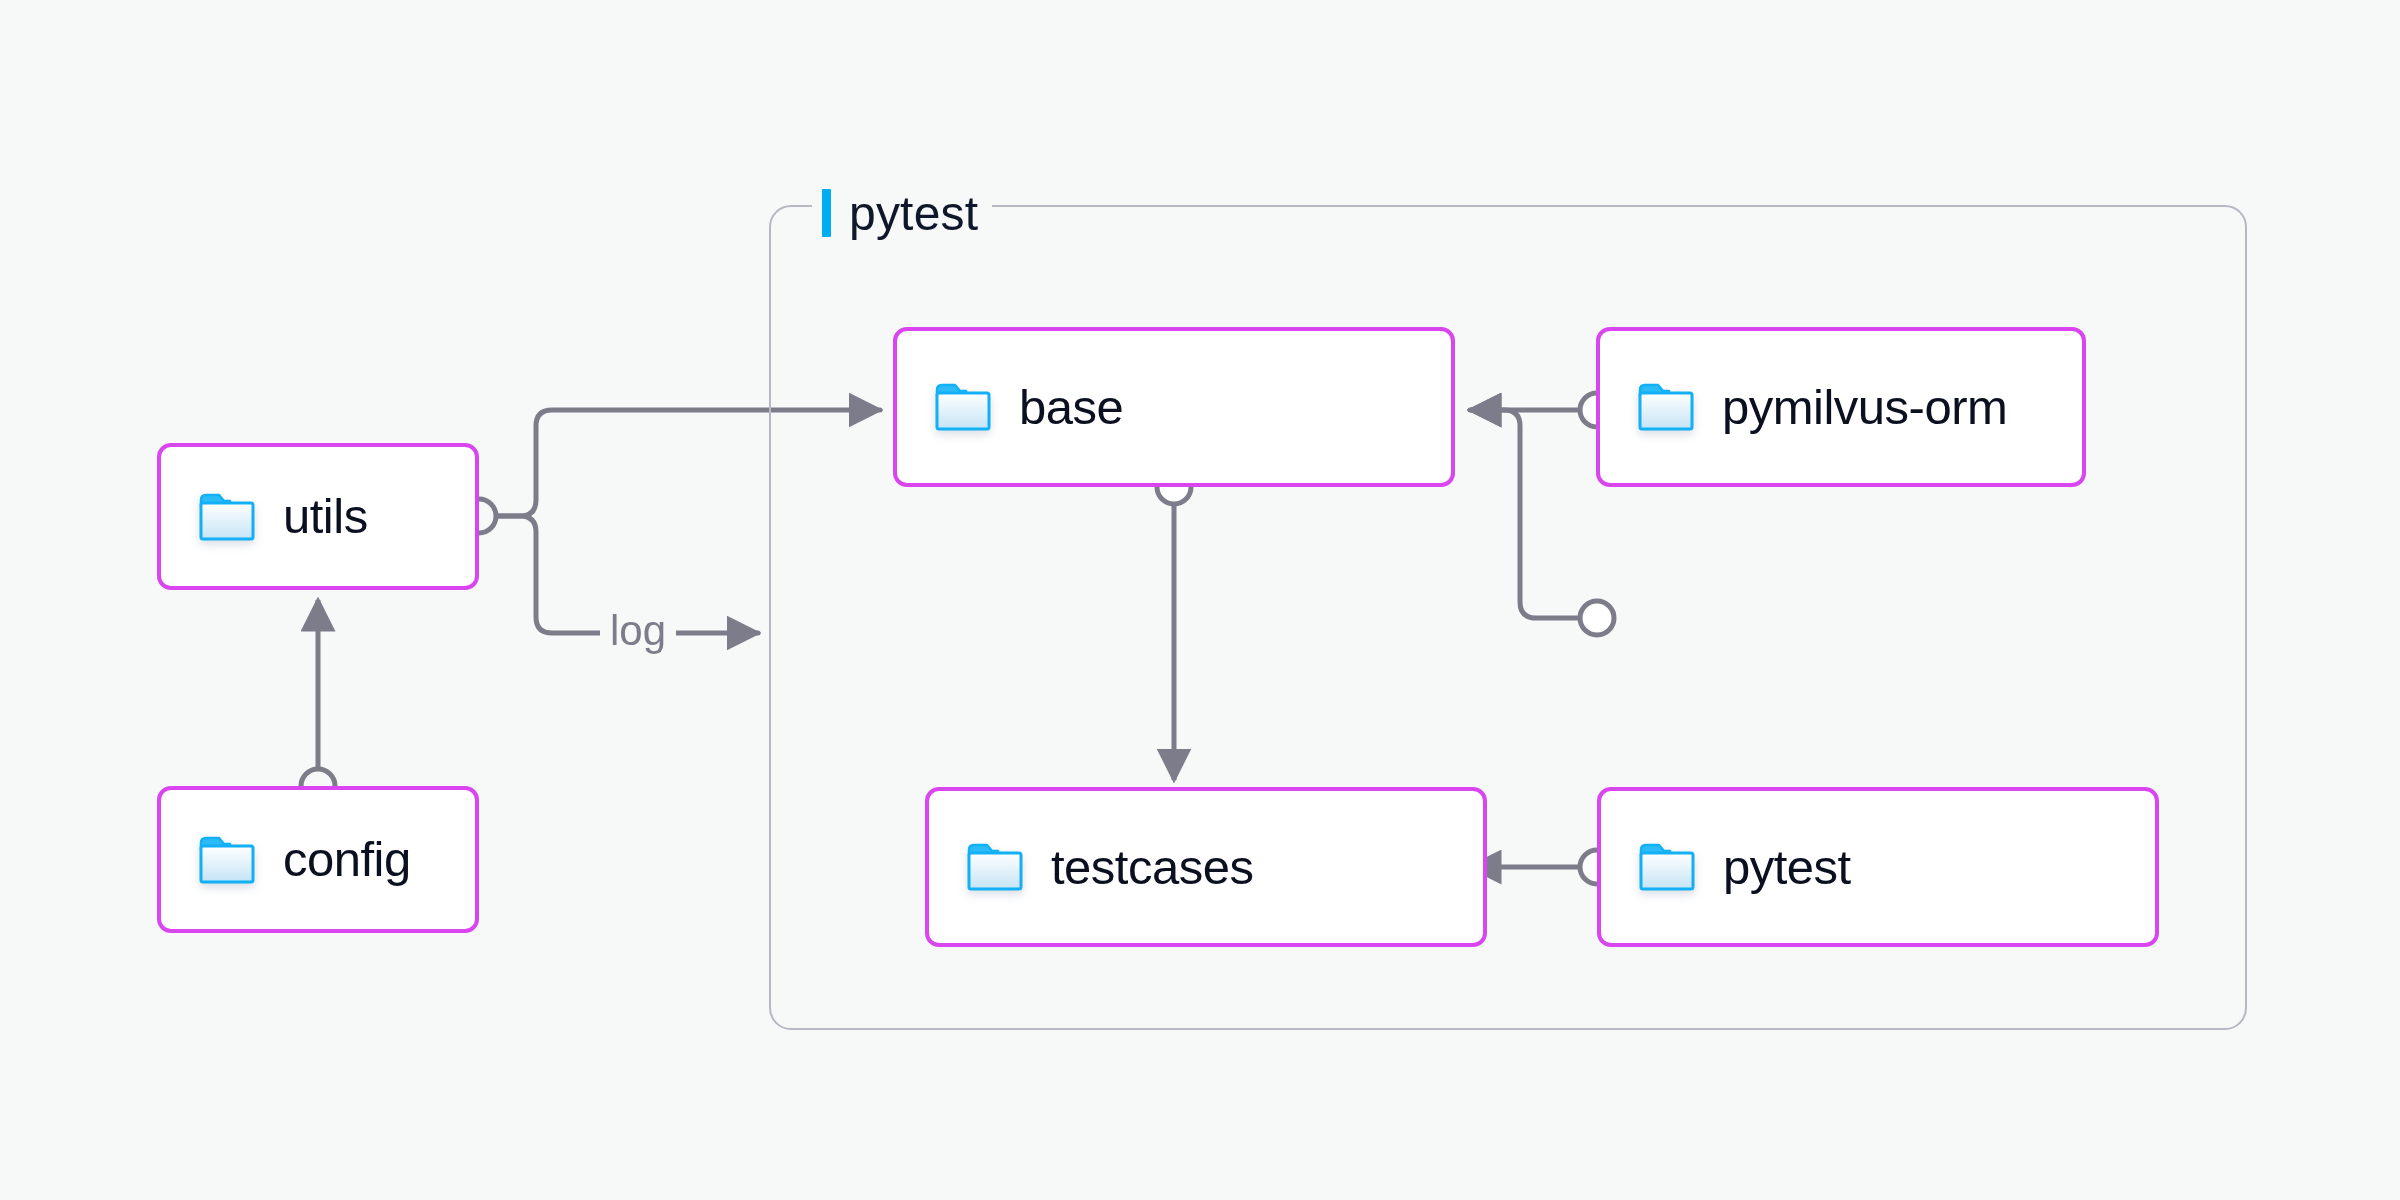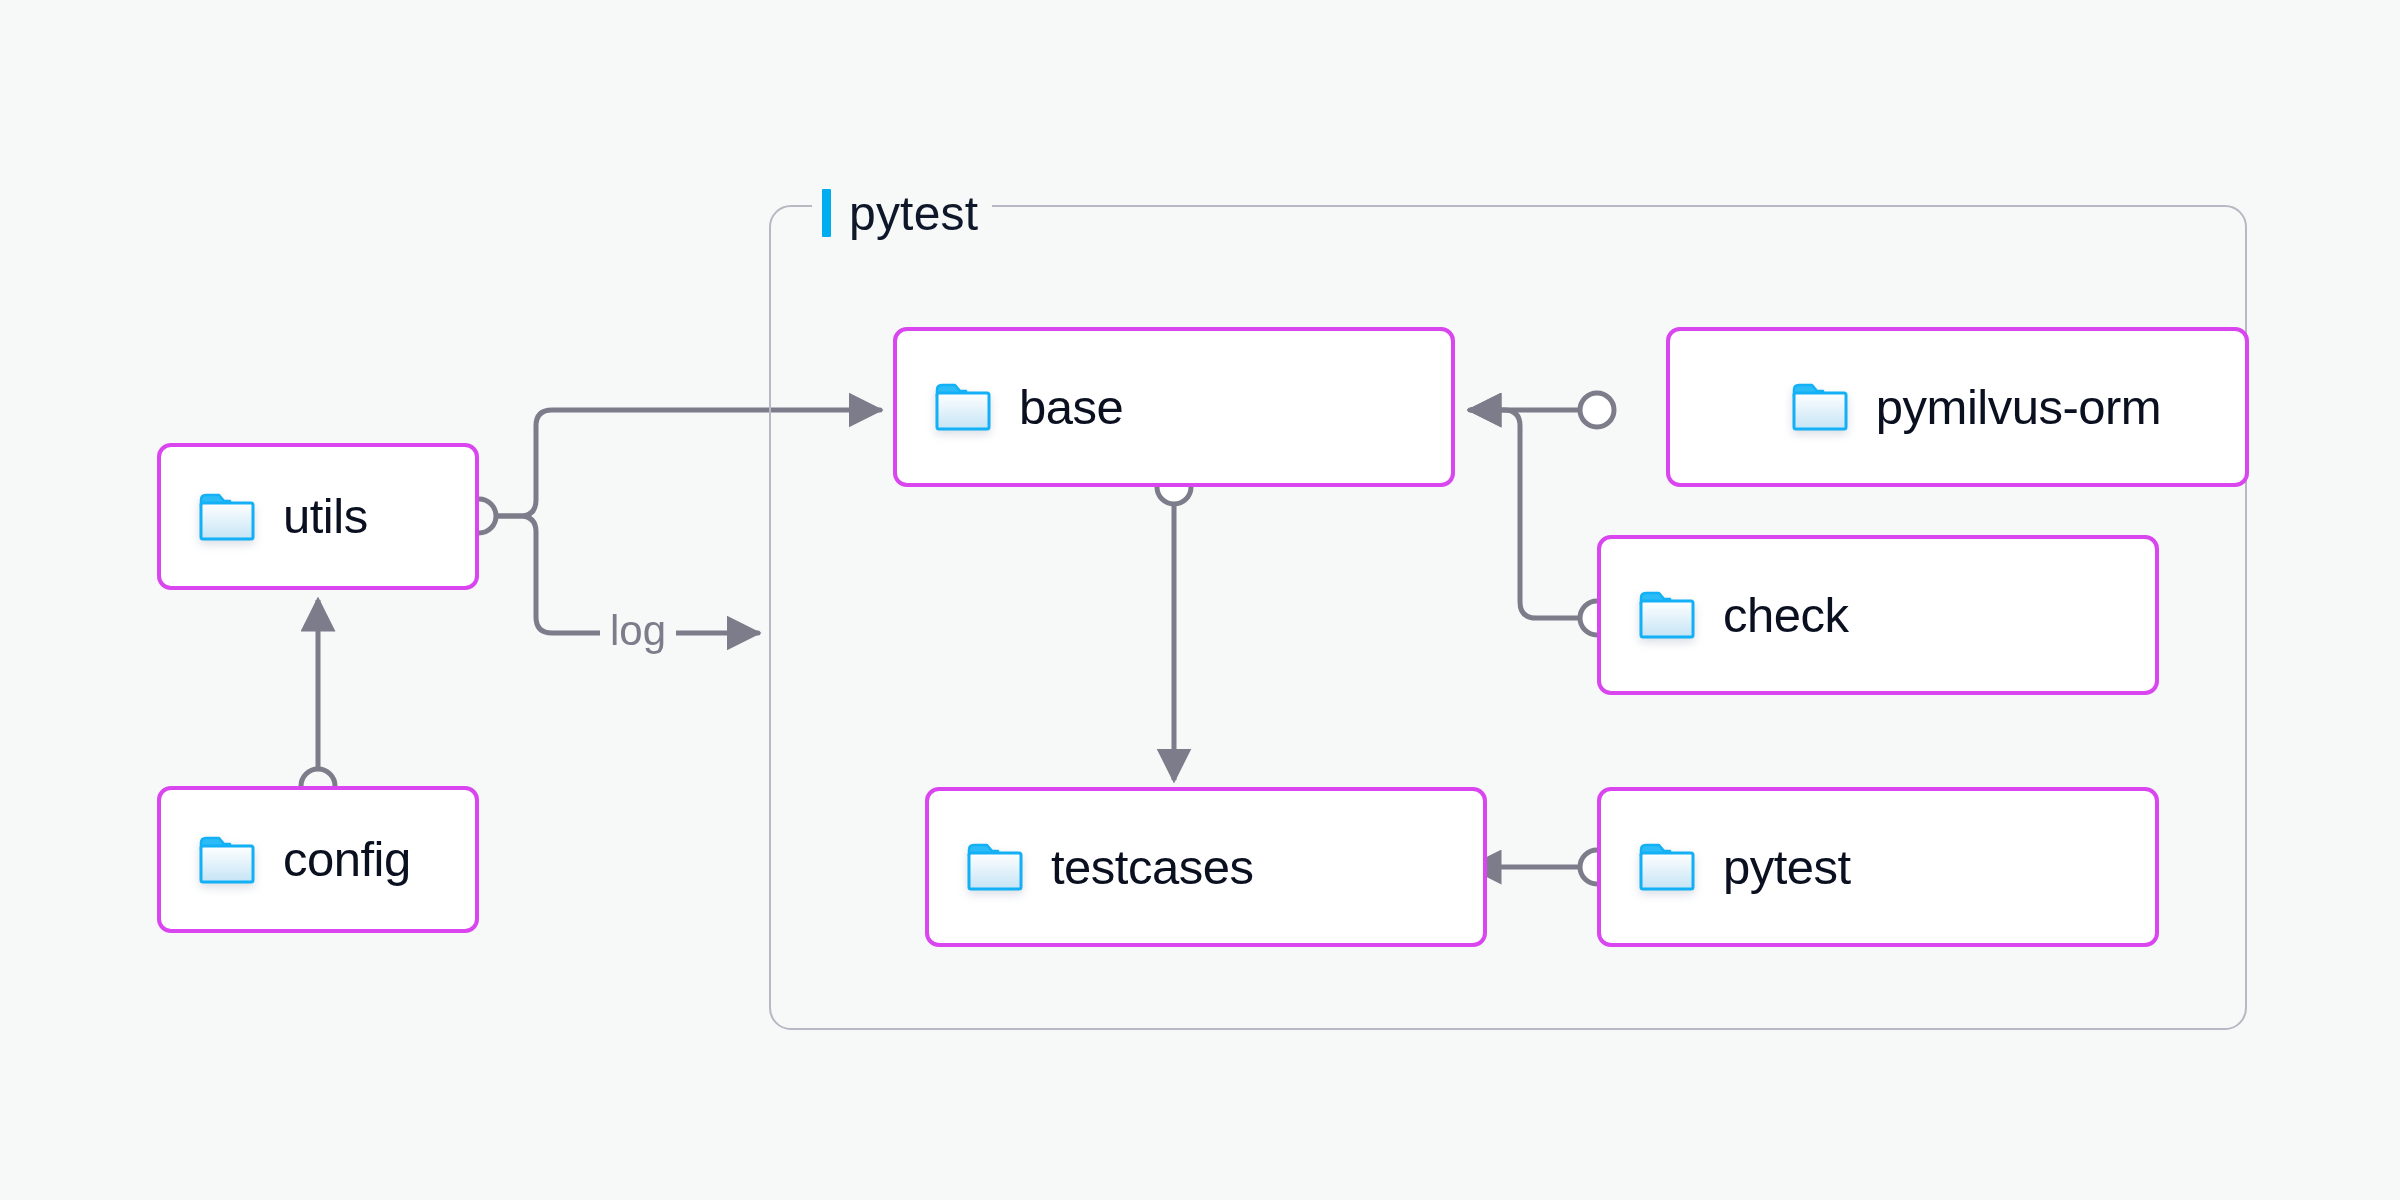--- a/index.html
+++ b/index.html
@@ -176,35 +176,28 @@
   </div>
 
   <div class="node" style="left:893px; top:787px; width:562px; height:160px;margin-left:32px;">
     <svg class="folder-icon" viewBox="0 0 56 50">
       <path d="M2 8 q0-5 5-5 h13 l5 6 h6 v5 h-29 z" fill="#2bbcf7" stroke="#13b0f5" stroke-width="2.5" stroke-linejoin="round"></path>
       <rect x="2" y="11" width="52" height="36" rx="2" fill="url(#folderGrad)" stroke="#13b0f5" stroke-width="3"></rect>
     </svg>
     <span class="node-label">testcases</span>
   </div>
 
-  <div class="node" style="left:1666px; top:327px; width:583px; height:160px;justify-content:center;">
+  <div class="node" style="left:1596px; top:327px; width:490px; height:160px;">
     <svg class="folder-icon" viewBox="0 0 56 50">
       <path d="M2 8 q0-5 5-5 h13 l5 6 h6 v5 h-29 z" fill="#2bbcf7" stroke="#13b0f5" stroke-width="2.5" stroke-linejoin="round"></path>
       <rect x="2" y="11" width="52" height="36" rx="2" fill="url(#folderGrad)" stroke="#13b0f5" stroke-width="3"></rect>
     </svg>
     <span class="node-label">pymilvus-orm</span>
   </div>
 
-  <div class="node" style="left:1597px; top:535px; width:562px; height:160px;">
-    <svg class="folder-icon" viewBox="0 0 56 50">
-      <path d="M2 8 q0-5 5-5 h13 l5 6 h6 v5 h-29 z" fill="#2bbcf7" stroke="#13b0f5" stroke-width="2.5" stroke-linejoin="round"></path>
-      <rect x="2" y="11" width="52" height="36" rx="2" fill="url(#folderGrad)" stroke="#13b0f5" stroke-width="3"></rect>
-    </svg>
-    <span class="node-label">check</span>
-  </div>
 
   <div class="node" style="left:1597px; top:787px; width:562px; height:160px;">
     <svg class="folder-icon" viewBox="0 0 56 50">
       <path d="M2 8 q0-5 5-5 h13 l5 6 h6 v5 h-29 z" fill="#2bbcf7" stroke="#13b0f5" stroke-width="2.5" stroke-linejoin="round"></path>
       <rect x="2" y="11" width="52" height="36" rx="2" fill="url(#folderGrad)" stroke="#13b0f5" stroke-width="3"></rect>
     </svg>
     <span class="node-label">pytest</span>
   </div>
 
   <div class="edge-label" style="left:600px; top:610px;">log</div>

